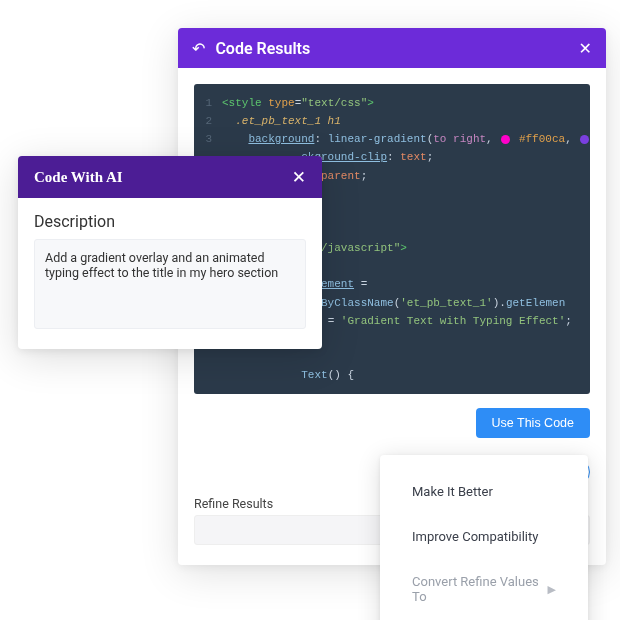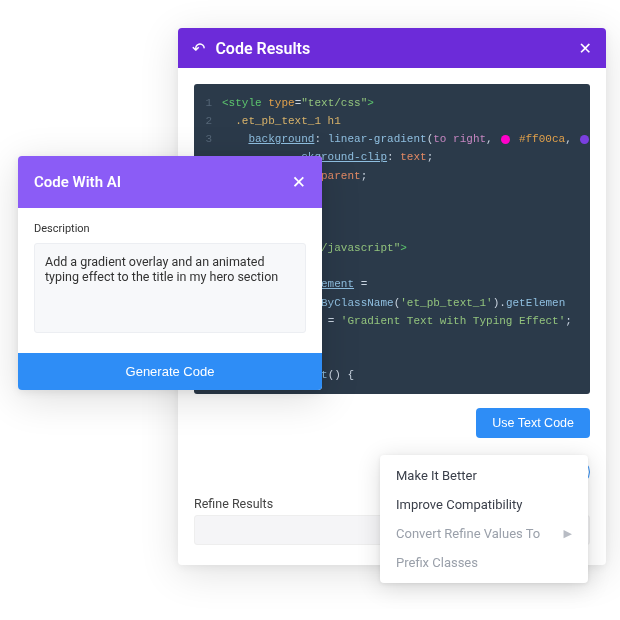--- a/index.html
+++ b/index.html
@@ -46,21 +46,21 @@
     padding: 10px 0 10px 8px;
     white-space: pre;
     position: relative;
   }
   .code-line { display: flex; }
   .gutter { width: 20px; text-align: right; color: #556677; padding-right: 10px; user-select:none;}
   .code { flex: 1; overflow: hidden; }
   .tag { color: #5cc46d; }
   .attr { color: #e2a14b; }
   .str { color: #93c47d; }
-  .sel { color: #d9b36a; }
+  .sel { color: #d9b36a; font-style: italic; }
   .prop { color: #8fbfe0; text-decoration: underline; }
   .kw  { color: #c586c0; }
   .val { color: #e28964; }
   .func{ color: #8fbfe0; }
   .hex1 { color: #e2a14b; }
   .dot  { display:inline-block; width:9px; height:9px; border-radius:50%; vertical-align:middle; margin:0 2px;}
   .dot.pink { background:#ff00ca; }
   .dot.purple { background:#7a3fe0; }
 
   .use-btn-row { text-align: right; padding: 6px 16px 14px 16px; }
@@ -108,49 +108,51 @@
     position:absolute;
     left: 380px; top: 455px;
     width: 208px;
     background:#fff;
     border-radius:4px;
     box-shadow: 0 4px 24px rgba(0,0,0,.14), 0 1px 4px rgba(0,0,0,.08);
     padding: 6px 0;
     font-size: 13px;
   }
   .dropdown-item {
-    padding: 7px 16px;
+    padding: 7px 32px;
     color:#3a3f4a;
     display:flex; justify-content:space-between; align-items:center;
     cursor:pointer;
+    margin-top:16px;
   }
   .dropdown-item.dim { color:#9aa0aa; }
   .dropdown-item .sub { color:#b8bcc4; font-size:11px; }
 
   
   .ai-window {
     position:absolute;
     left: 18px; top: 156px;
     width: 304px;
     background:#fff;
     border-radius:4px;
     box-shadow: 0 8px 40px rgba(0,0,0,.14), 0 2px 8px rgba(0,0,0,.08);
   }
   .ai-header {
-    background:#8b5cf6;
+    background:#4c1d95;
     color:#fff;
-    height: 52px;
+    height: 42px;
     display:flex; align-items:center;
     padding: 0 16px;
     border-radius:4px 4px 0 0;
+    font-family:Liberation Serif, serif;
   }
   .ai-header .title { font-size:15px; font-weight:600; flex:1; }
   .ai-header .close { font-size:17px; cursor:pointer; }
   .ai-body { padding: 14px 16px 16px 16px; }
-  .ai-label { font-size:11px; color:#333; margin-bottom:8px; }
+  .ai-label { font-size:16px; color:#333; margin-bottom:8px; }
   .ai-textarea {
     width:100%; height:90px;
     background:#f7f8fa;
     border:1px solid #eceef2;
     border-radius:3px;
     padding:10px;
     font-size:12.5px;
     color:#333;
     resize:none;
     font-family:inherit;
@@ -169,21 +171,21 @@
 <div class="results-window">
   <div class="results-header">
     <span class="back">↶</span>
     <span class="title">Code Results</span>
     <span class="close">✕</span>
   </div>
 
   <div class="code-block"><div class="code-line"><span class="gutter">1</span><span class="code"><span class="tag">&lt;style</span> <span class="attr">type</span>=<span class="str">"text/css"</span><span class="tag">&gt;</span></span></div><div class="code-line"><span class="gutter">2</span><span class="code">  <span class="sel">.et_pb_text_1 h1</span></span></div><div class="code-line"><span class="gutter">3</span><span class="code">    <span class="prop">background</span>: <span class="func">linear-gradient</span>(<span class="kw">to</span> <span class="kw">right</span>, <span class="dot pink"></span> <span class="hex1">#ff00ca</span>, <span class="dot purple"></span> </span></div><div class="code-line"><span class="gutter"></span><span class="code">            <span class="prop">ckground-clip</span>: <span class="val">text</span>;</span></div><div class="code-line"><span class="gutter"></span><span class="code">            <span class="val">insparent</span>;</span></div><div class="code-line"><span class="gutter"></span><span class="code"> </span></div><div class="code-line"><span class="gutter"></span><span class="code"> </span></div><div class="code-line"><span class="gutter"></span><span class="code"> </span></div><div class="code-line"><span class="gutter"></span><span class="code">            <span class="str">ext/javascript"</span><span class="tag">&gt;</span></span></div><div class="code-line"><span class="gutter"></span><span class="code"> </span></div><div class="code-line"><span class="gutter"></span><span class="code">            <span class="prop">tElement</span> =</span></div><div class="code-line"><span class="gutter"></span><span class="code">            <span class="func">entByClassName</span>(<span class="str">'et_pb_text_1'</span>).<span class="func">getElemen</span></span></div><div class="code-line"><span class="gutter"></span><span class="code">            <span class="prop">ype</span> = <span class="str">'Gradient Text with Typing Effect'</span>;</span></div><div class="code-line"><span class="gutter"></span><span class="code"> </span></div><div class="code-line"><span class="gutter"></span><span class="code"> </span></div><div class="code-line"><span class="gutter"></span><span class="code">            <span class="func">Text</span>() {</span></div></div>
 
   <div class="use-btn-row">
-    <button class="use-btn">Use Text Code</button>
+    <button class="use-btn">Use This Code</button>
   </div>
 
   <div class="refine-row">
     <div style="flex:1"></div>
     <button class="retry-btn">Retry</button>
     <button class="improve-btn">
       <span>Improve With AI</span>
       <span class="caret">▼</span>
     </button>
   </div>
@@ -211,14 +213,13 @@
 
 <div class="ai-window">
   <div class="ai-header">
     <span class="title">Code With AI</span>
     <span class="close">✕</span>
   </div>
   <div class="ai-body">
     <div class="ai-label">Description</div>
     <textarea class="ai-textarea" style="">Add a gradient overlay and an animated typing effect to the title in my hero section</textarea>
   </div>
-  <button class="gen-btn">Generate Code</button>
 </div>
 
 </body></html>

